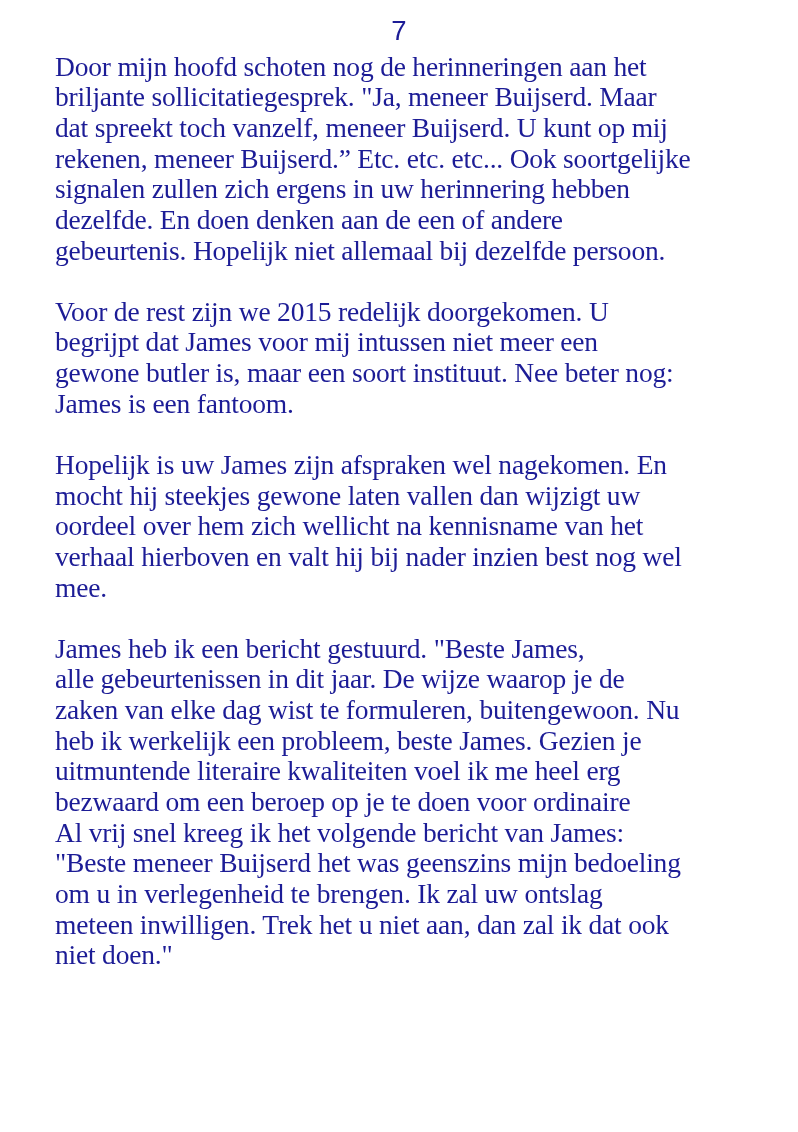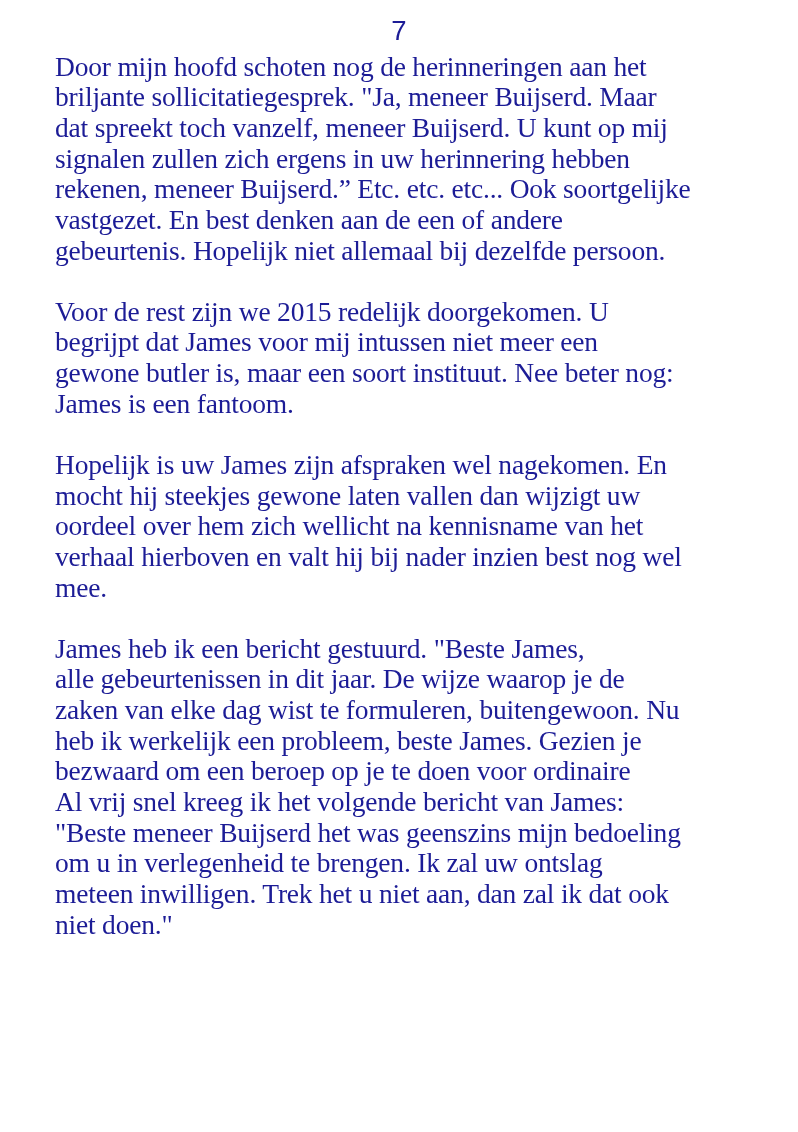--- a/index.html
+++ b/index.html
@@ -45,43 +45,44 @@
 </head>
 <body>
 
 <div class="page" style="color: rgb(28, 28, 150); background: rgb(255, 255, 255);">
   <div class="page-number">7</div>
   <div class="doc-body">
       <div class="paragraph">
         <div class="text-line">Door mijn hoofd schoten nog de herinneringen aan het</div>
         <div class="text-line">briljante sollicitatiegesprek. "Ja, meneer Buijserd. Maar</div>
         <div class="text-line">dat spreekt toch vanzelf, meneer Buijserd. U kunt op mij</div>
+        <div class="text-line">rekenen, meneer Buijserd.” Etc. etc. etc... Ook soortgelijke</div>
         <div class="text-line">signalen zullen zich ergens in uw herinnering hebben</div>
-        <div class="text-line">rekenen, meneer Buijserd.” Etc. etc. etc... Ook soortgelijke</div>
-        <div class="text-line">vastgezet. En best denken aan de een of andere</div>
+        <div class="text-line">dezelfde. En doen denken aan de een of andere</div>
         <div class="text-line">gebeurtenis. Hopelijk niet allemaal bij dezelfde persoon.</div>
       </div>
       <div class="paragraph">
         <div class="text-line">Voor de rest zijn we 2015 redelijk doorgekomen. U</div>
         <div class="text-line">begrijpt dat James voor mij intussen niet meer een</div>
         <div class="text-line">gewone butler is, maar een soort instituut. Nee beter nog:</div>
         <div class="text-line">James is een fantoom.</div>
       </div>
       <div class="paragraph">
         <div class="text-line">Hopelijk is uw James zijn afspraken wel nagekomen. En</div>
         <div class="text-line">mocht hij steekjes gewone laten vallen dan wijzigt uw</div>
         <div class="text-line">oordeel over hem zich wellicht na kennisname van het</div>
         <div class="text-line">verhaal hierboven en valt hij bij nader inzien best nog wel</div>
         <div class="text-line">mee.</div>
       </div>
       <div class="paragraph">
         <div class="text-line">James heb ik een bericht gestuurd. "Beste James,</div>
         <div class="text-line">alle gebeurtenissen in dit jaar. De wijze waarop je de</div>
         <div class="text-line">zaken van elke dag wist te formuleren, buitengewoon. Nu</div>
         <div class="text-line">heb ik werkelijk een probleem, beste James. Gezien je</div>
+        <div class="text-line">uitmuntende literaire kwaliteiten voel ik me heel erg</div>
         <div class="text-line">bezwaard om een beroep op je te doen voor ordinaire</div>
         <div class="text-line">Al vrij snel kreeg ik het volgende bericht van James:</div>
         <div class="text-line">"Beste meneer Buijserd het was geenszins mijn bedoeling</div>
         <div class="text-line">om u in verlegenheid te brengen. Ik zal uw ontslag</div>
         <div class="text-line">meteen inwilligen. Trek het u niet aan, dan zal ik dat ook</div>
         <div class="text-line">niet doen."</div>
       </div>
     </div>
 </div>
 

